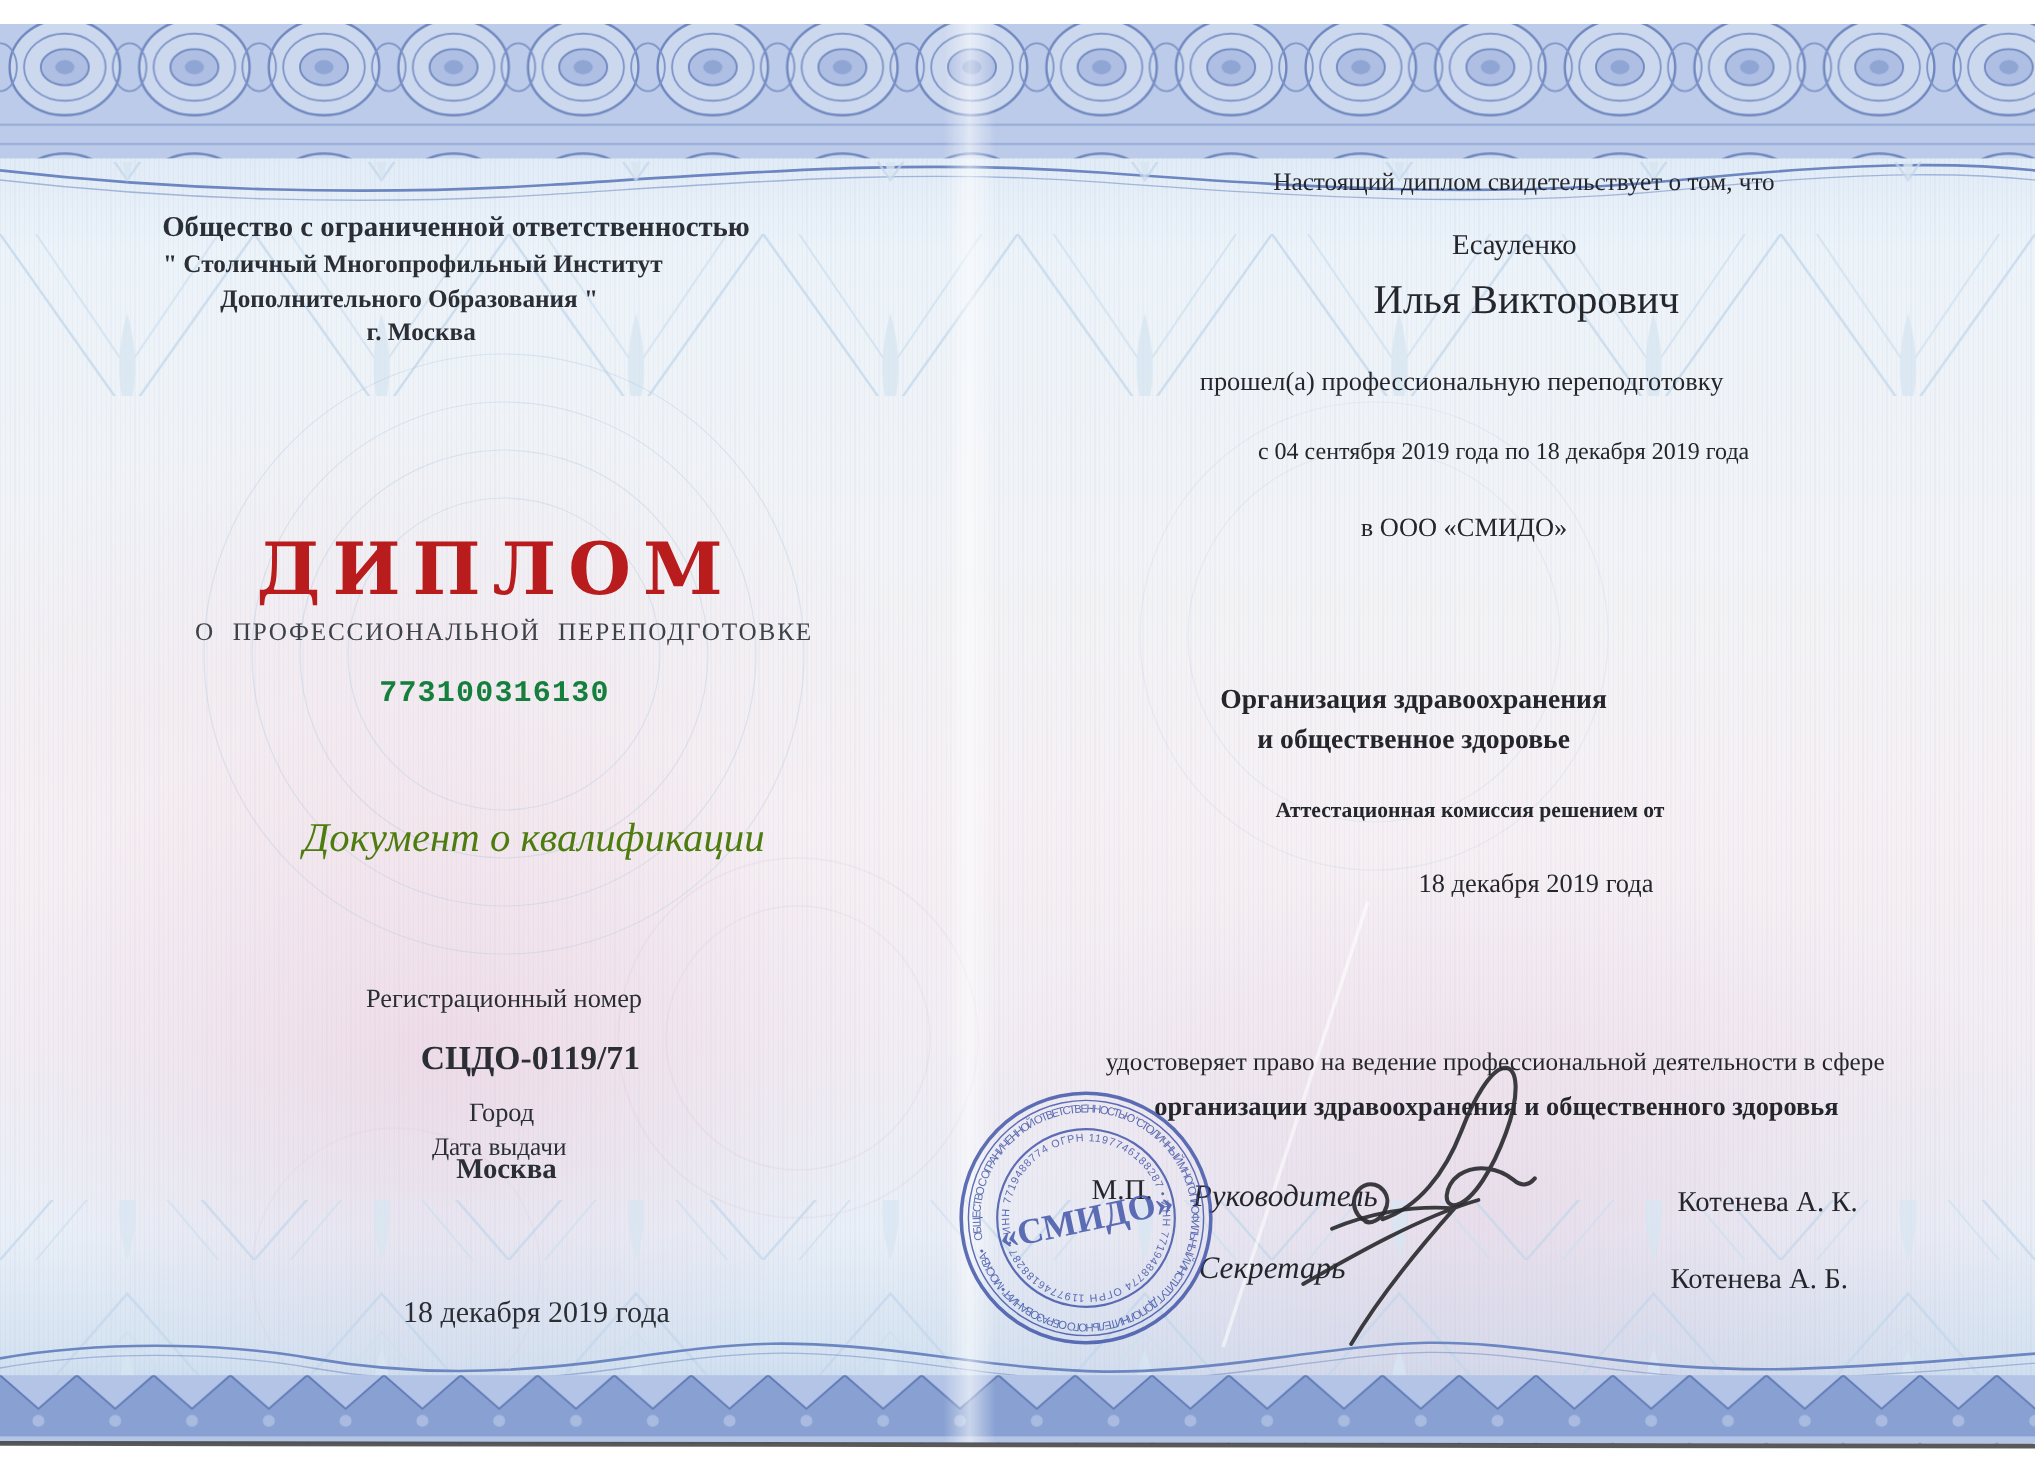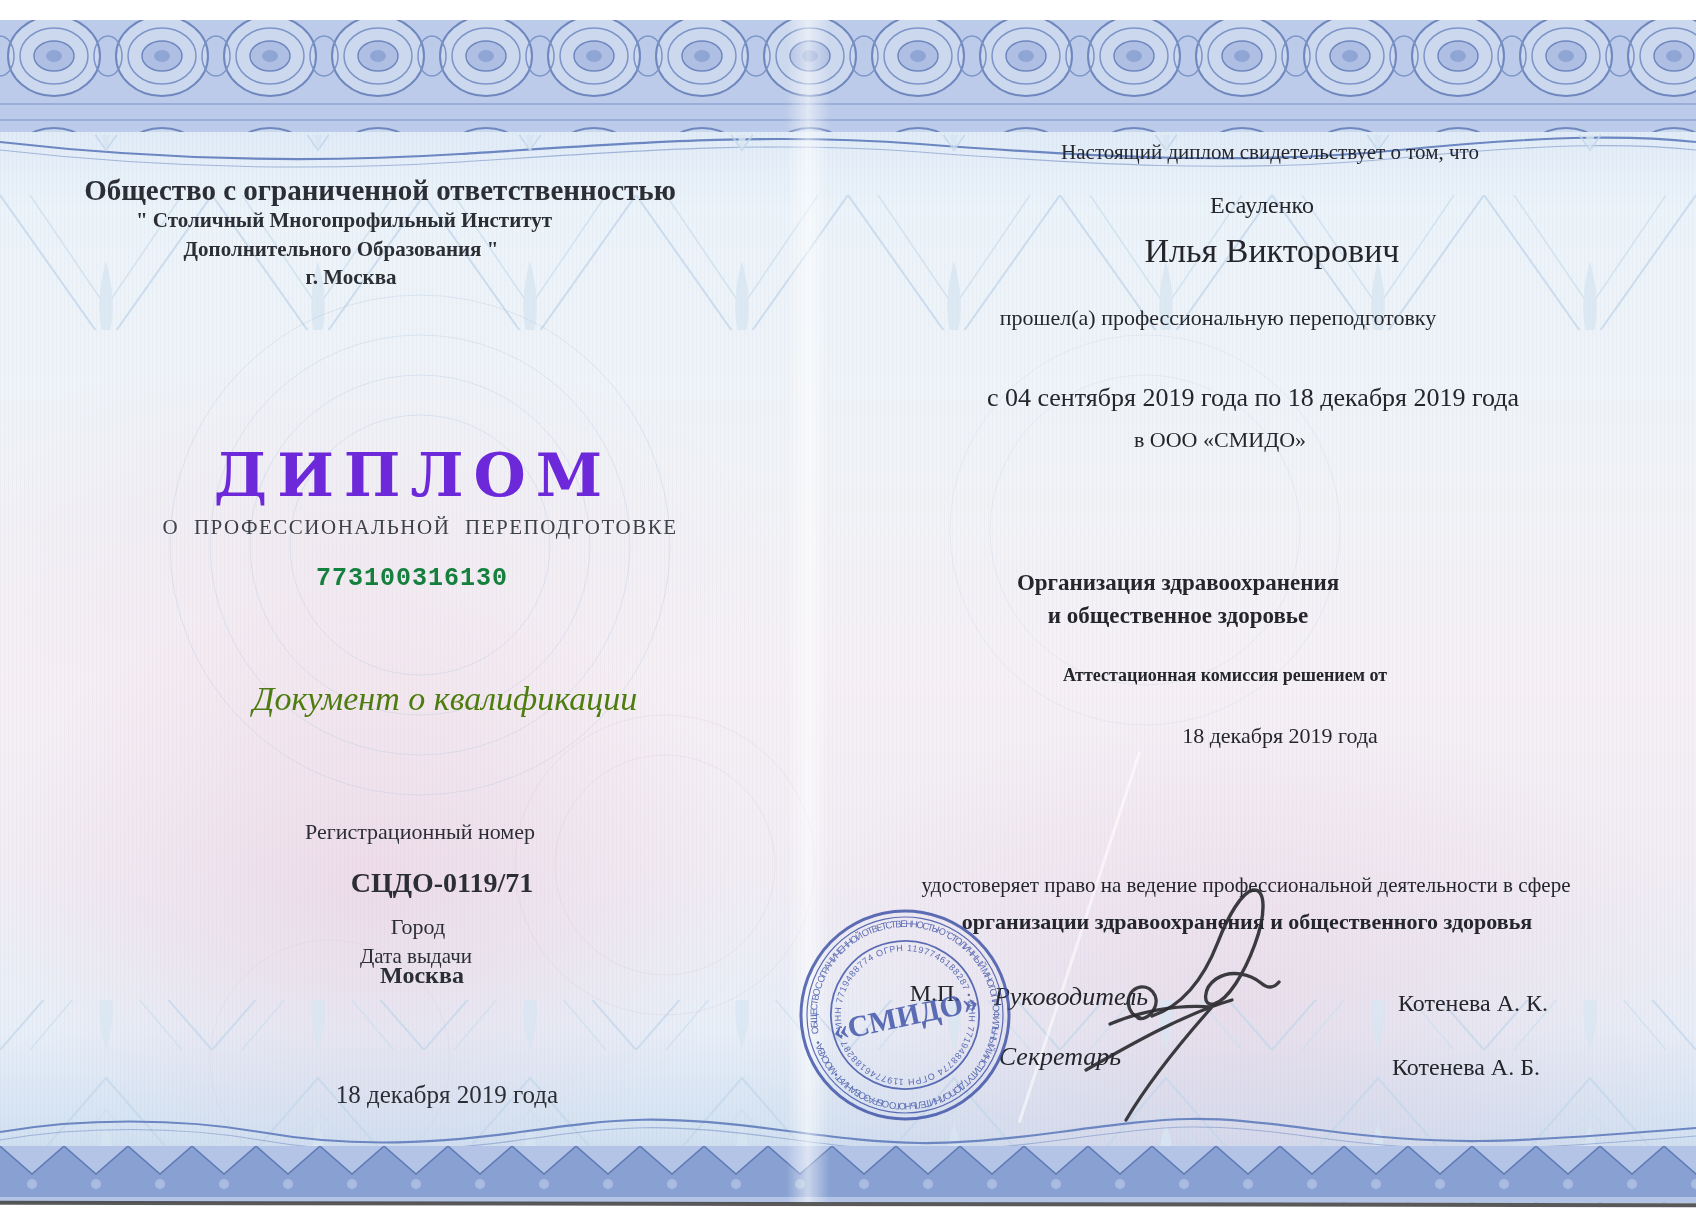--- a/index.html
+++ b/index.html
@@ -14,21 +14,21 @@
   .paper::after{content:"";position:absolute;inset:0;
     background:
       radial-gradient(ellipse 540px 430px at 22% 73%,rgba(228,182,206,.32),transparent 70%),
       radial-gradient(ellipse 720px 430px at 73% 84%,rgba(228,182,206,.30),transparent 70%),
       radial-gradient(ellipse 620px 320px at 20% 46%,rgba(232,192,212,.16),transparent 70%);}
   .decor,.siglayer{position:absolute;left:0;top:0;width:1696px;height:1217px;}
   .t{position:absolute;transform:translate(-50%,-50%);white-space:nowrap;color:#2b2e35;}
   .b{font-weight:700;}
   .i{font-style:italic;color:#4d7c0f;}
   .title{font-family:"DejaVu Serif","Liberation Serif",serif;font-weight:700;
-         letter-spacing:10px;color:#6d28d9;}
+         letter-spacing:10px;color:#b91c1c;}
   .subtitle{letter-spacing:1.5px;word-spacing:8px;color:#3d4148;}
   .blank{font-family:"Liberation Mono","DejaVu Sans Mono",monospace;font-weight:700;
          letter-spacing:1px;color:#15803d;}
   .rt{color:#24262c;text-align:right;}
   .stamp{position:absolute;}
   .fold{position:absolute;left:786px;top:20px;width:44px;height:1183px;
     background:linear-gradient(90deg,transparent,rgba(255,255,255,.55),transparent);}
   .crease{position:absolute;left:1078px;top:742px;width:3px;height:390px;
     background:rgba(255,255,255,.55);transform:rotate(18deg);}
   .scanline{position:absolute;left:0;top:1202px;width:1696px;height:4px;
@@ -93,42 +93,42 @@
 
     <rect x="0" y="1000" width="1696" height="150" fill="url(#chevB)" opacity=".75"></rect>
     <path d="M0 1132 C80 1118 180 1118 260 1132 S420 1146 520 1132 S660 1114 780 1130 S940 1148 1060 1132 S1200 1114 1320 1130 S1500 1144 1696 1128" fill="none" stroke="#6b86c0" stroke-width="2.2"></path>
     <path d="M0 1140 C80 1126 180 1126 260 1140 S420 1154 520 1140 S660 1122 780 1138 S940 1156 1060 1140 S1200 1122 1320 1138 S1500 1152 1696 1136" fill="none" stroke="#6b86c0" stroke-width="1.1" opacity=".5"></path>
     <rect x="0" y="1146" width="1696" height="57" fill="url(#diam)"></rect>
   </svg>
 
   <div class="fold"></div>
   <div class="crease"></div>
 
-  <div class="t b" style="left:380px;top:190px;font-size:29px">Общество с ограниченной ответственностью</div>
+  <div class="t b" style="left:380px;top:190px;font-size:24px">Общество с ограниченной ответственностью</div>
   <div class="t b" style="left:344px;top:220px;font-size:21px">" Столичный Многопрофильный Институт</div>
   <div class="t b" style="left:341px;top:249px;font-size:21px">Дополнительного Образования "</div>
   <div class="t b" style="left:351px;top:277px;font-size:21px">г. Москва</div>
 
   <div class="t title" style="left:413px;top:475px;font-size:60px">ДИПЛОМ</div>
   <div class="t subtitle" style="left:420px;top:527px;font-size:21px">О ПРОФЕССИОНАЛЬНОЙ ПЕРЕПОДГОТОВКЕ</div>
   <div class="t blank" style="left:412px;top:578px;font-size:25px">773100316130</div>
   <div class="t i" style="left:445px;top:699px;font-size:34px">Документ о квалификации</div>
 
   <div class="t" style="left:420px;top:832px;font-size:22px">Регистрационный номер</div>
   <div class="t b" style="left:442px;top:883px;font-size:28px">СЦДО-0119/71</div>
   <div class="t" style="left:418px;top:927px;font-size:22px">Город</div>
   <div class="t b" style="left:422px;top:975px;font-size:24px">Москва</div>
   <div class="t" style="left:416px;top:956px;font-size:21px">Дата выдачи</div>
   <div class="t" style="left:447px;top:1095px;font-size:25px">18 декабря 2019 года</div>
 
   <div class="t rt" style="left:1270px;top:152px;font-size:21px">Настоящий диплом свидетельствует о том, что</div>
   <div class="t rt" style="left:1262px;top:205px;font-size:24px">Есауленко</div>
   <div class="t rt" style="left:1272px;top:251px;font-size:34px">Илья Викторович</div>
   <div class="t rt" style="left:1218px;top:318px;font-size:22px">прошел(а) профессиональную переподготовку</div>
-  <div class="t rt" style="left:1253px;top:398px;font-size:26px">с 04 сентября 2019 года по 18 декабря 2019 года</div>
+  <div class="t rt" style="left:1253px;top:377px;font-size:20px">с 04 сентября 2019 года по 18 декабря 2019 года</div>
   <div class="t rt" style="left:1220px;top:440px;font-size:22px">в ООО «СМИДО»</div>
   <div class="t rt b" style="left:1178px;top:583px;font-size:23px">Организация здравоохранения</div>
   <div class="t rt b" style="left:1178px;top:616px;font-size:23px">и общественное здоровье</div>
   <div class="t rt b" style="left:1225px;top:675px;font-size:18px">Аттестационная комиссия решением от</div>
   <div class="t rt" style="left:1280px;top:736px;font-size:22px">18 декабря 2019 года</div>
   <div class="t rt" style="left:1246px;top:885px;font-size:21px">удостоверяет право на ведение профессиональной деятельности в сфере</div>
   <div class="t rt b" style="left:1247px;top:922px;font-size:22px">организации здравоохранения и общественного здоровья</div>
 
   <div class="t rt" style="left:935px;top:993px;font-size:24px">М.П.</div>
   <div class="t rt i" style="left:1071px;top:997px;font-size:26px">Руководитель</div>

